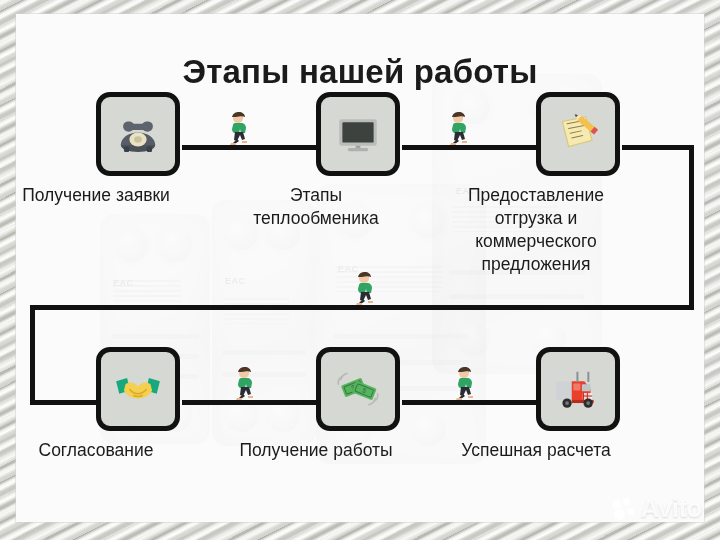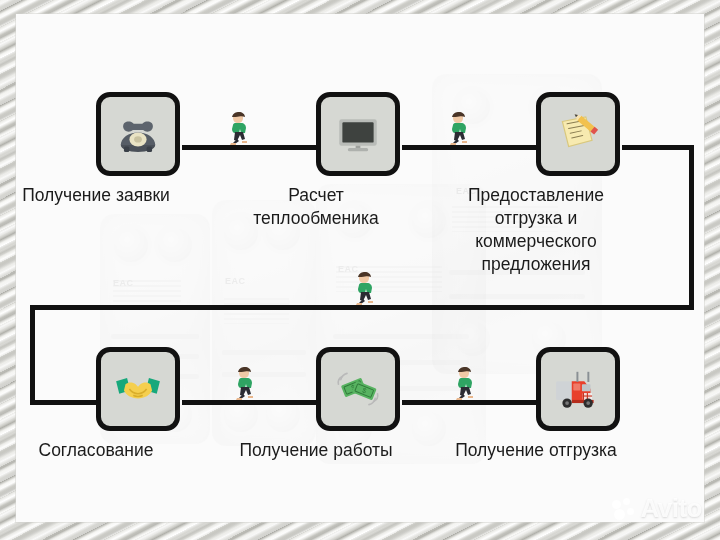--- a/index.html
+++ b/index.html
@@ -154,20 +154,21 @@
       <div class="port" style="left:24px;top:16px;"></div>
       <div class="port" style="left:100px;top:16px;"></div>
       <div class="eac" style="left:24px;top:112px;">EAC</div>
       <div class="label" style="top:132px;"></div>
       <div class="plate" style="top:196px;"></div>
       <div class="plate" style="top:220px;"></div>
       <div class="port" style="left:24px;bottom:18px;"></div>
       <div class="port" style="left:100px;bottom:18px;"></div>
     </div>
 
+    <h1 id="title">Этапы нашей работы</h1>
 
     <div class="line h" style="left:166px;top:131px;width:142px;"></div>
 
     <div class="line h" style="left:386px;top:131px;width:142px;"></div>
 
     <div class="line h" style="left:606px;top:131px;width:72px;"></div>
     <div class="line v" style="left:673px;top:131px;height:165px;"></div>
     <div class="line h" style="left:14px;top:291px;width:664px;"></div>
 
     <div class="line v" style="left:14px;top:291px;height:100px;"></div>
@@ -195,21 +196,21 @@
 
     <div class="step" style="left:300px;top:78px;">
       <div class="box">
         <svg class="icon" viewBox="0 0 64 64">
           <rect x="8" y="13" width="48" height="34" rx="3" fill="#b9bcb8"></rect>
           <rect x="12" y="17" width="40" height="26" rx="1.5" fill="#3e423f"></rect>
           <rect x="29" y="47" width="6" height="4" fill="#9ea19d"></rect>
           <rect x="19" y="50" width="26" height="4" rx="2" fill="#aeb1ad"></rect>
         </svg>
       </div>
-      <div class="caption">Расчет
+      <div class="caption">Этапы
 теплообменика</div>
     </div>
 
     <div class="step" style="left:520px;top:78px;">
       <div class="box">
         <svg class="icon" viewBox="0 0 64 64">
           <path d="M12 16l30-6 8 30-30 8z" fill="#f7eab0" stroke="#d9c87e" stroke-width="1.5"></path>
           <g stroke="#8a7d52" stroke-width="1.3" stroke-linecap="round">
             <line x1="18" y1="19" x2="38" y2="15"></line>
             <line x1="20" y1="25" x2="40" y2="21"></line>
@@ -282,21 +283,21 @@
           </g>
           <rect x="24" y="46" width="28" height="4" fill="#b52d1c"></rect>
           <rect x="30" y="10" width="2.5" height="13" fill="#8a9094"></rect>
           <rect x="44" y="10" width="2.5" height="13" fill="#8a9094"></rect>
           <circle cx="18" cy="50" r="6" fill="#2d2d2d"></circle>
           <circle cx="18" cy="50" r="2.4" fill="#777"></circle>
           <circle cx="45" cy="50" r="6" fill="#2d2d2d"></circle>
           <circle cx="45" cy="50" r="2.4" fill="#777"></circle>
         </svg>
       </div>
-      <div class="caption">Получение отгрузка</div>
+      <div class="caption">Успешная расчета</div>
     </div>
 
     <svg class="walker" style="left:210px;top:97px;" viewBox="0 0 26 34">
       <path d="M7 7c0-3 2-5 5-5s5 2 5 5-2 5-5 5-5-2-5-5z" fill="#f0c9a6"></path>
       <path d="M6 6c1-4 4-5 7-5s6 2 6 5c-2-1-4-1-6-.5C11 6 8 6 6 6z" fill="#4a3527"></path>
       <path d="M9 12h6c3 0 5 2 5 5l-1 5h-4l-1-4-1 4H9c-2 0-3-2-3-4l1-4c0-1 1-2 2-2z" fill="#2fa463"></path>
       <path d="M9 21h8l2 7-3 1-2-5-3 6-3-1z" fill="#2b2b33"></path>
       <path d="M11 28l-4 4 2 1 4-3z" fill="#2b2b33"></path>
       <path d="M5 32h5v2H4z" fill="#e8b68c"></path>
       <path d="M16 30h5v2h-5z" fill="#e8b68c"></path>

